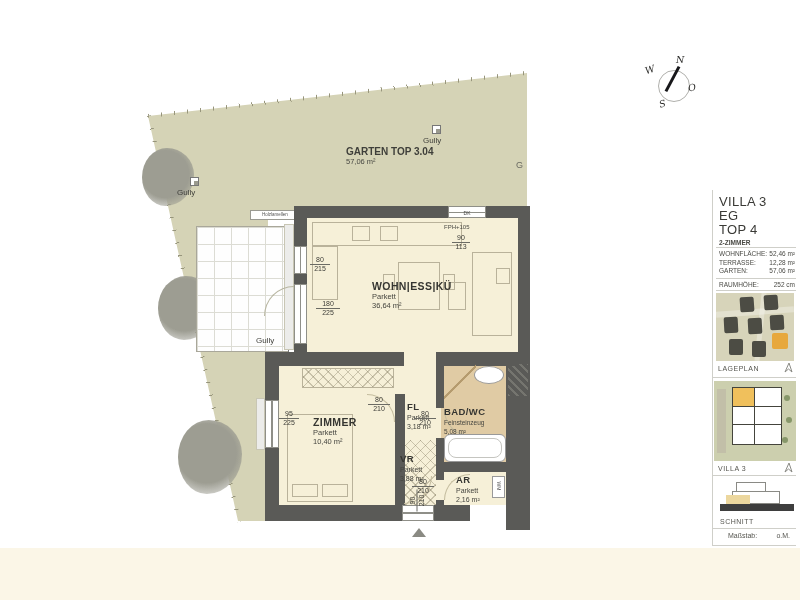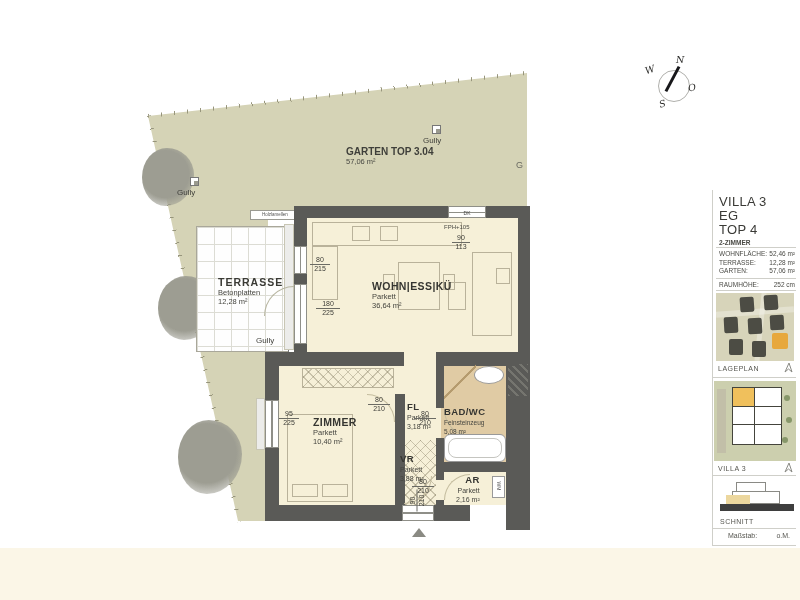--- a/index.html
+++ b/index.html
@@ -72,25 +72,20 @@
   </div>
   <div class="abs" style="left:516px;top:160px;font-size:9px;color:#6a6a62;">G</div>
 
   <div class="abs gully" style="left:190px;top:177px;"></div>
   <div class="abs tinylbl" style="left:177px;top:188px;">Gully</div>
   <div class="abs gully" style="left:432px;top:125px;"></div>
   <div class="abs tinylbl" style="left:423px;top:136px;">Gully</div>
 
   <div class="abs terrace" style="left:196px;top:226px;width:102px;height:124px;"></div>
   <div class="abs" style="left:250px;top:210px;width:50px;height:10px;background:#fff;border:1px solid #9a9a92;box-sizing:border-box;font-size:4.5px;color:#555;text-align:center;line-height:8px;overflow:hidden;">Holzlamellen</div>
-  <div class="abs" style="left:218px;top:276px;">
-    <div style="font-size:10.5px;font-weight:bold;letter-spacing:1px;color:#3a3a35;">TERRASSE</div>
-    <div class="roomsub">Betonplatten</div>
-    <div class="roomsub">12,28 m²</div>
-  </div>
   <div class="abs tinylbl" style="left:256px;top:336px;">Gully</div>
   <div class="abs gully" style="left:288px;top:348px;"></div>
 
   <div class="abs" style="left:284px;top:224px;width:10px;height:126px;background:#ececea;border:1px solid #c8c6b4;box-sizing:border-box;"></div>
   <div class="abs" style="left:256px;top:398px;width:9px;height:52px;background:#ececea;border:1px solid #c8c6b4;box-sizing:border-box;"></div>
 
   <div class="abs floor" style="left:296px;top:210px;width:222px;height:152px;"></div>
   <div class="abs floor" style="left:272px;top:362px;width:244px;height:143px;"></div>
   <div class="abs bath" style="left:441px;top:362px;width:67px;height:100px;"></div>
 
@@ -179,21 +174,21 @@
   <div class="abs" style="left:444px;top:406px;">
     <div class="roomname" style="font-size:9.5px;">BAD/WC</div>
     <div class="roomsub" style="font-size:6.5px;">Feinsteinzeug</div>
     <div class="roomsub" style="font-size:6.5px;">5,08 m²</div>
   </div>
   <div class="abs" style="left:400px;top:453px;">
     <div class="roomname" style="font-size:9.5px;">VR</div>
     <div class="roomsub" style="font-size:7px;">Parkett</div>
     <div class="roomsub" style="font-size:7px;">3,88 m²</div>
   </div>
-  <div class="abs" style="left:456px;top:474px;text-align:right;">
+  <div class="abs" style="left:456px;top:474px;">
     <div class="roomname" style="font-size:9.5px;">AR</div>
     <div class="roomsub" style="font-size:7px;">Parkett</div>
     <div class="roomsub" style="font-size:7px;">2,16 m²</div>
   </div>
 
   <div class="abs dim" style="left:310px;top:256px;width:20px;">
     <span>80</span>
       <span>215</span>
   </div>
   <div class="abs dim" style="left:316px;top:300px;width:24px;">

